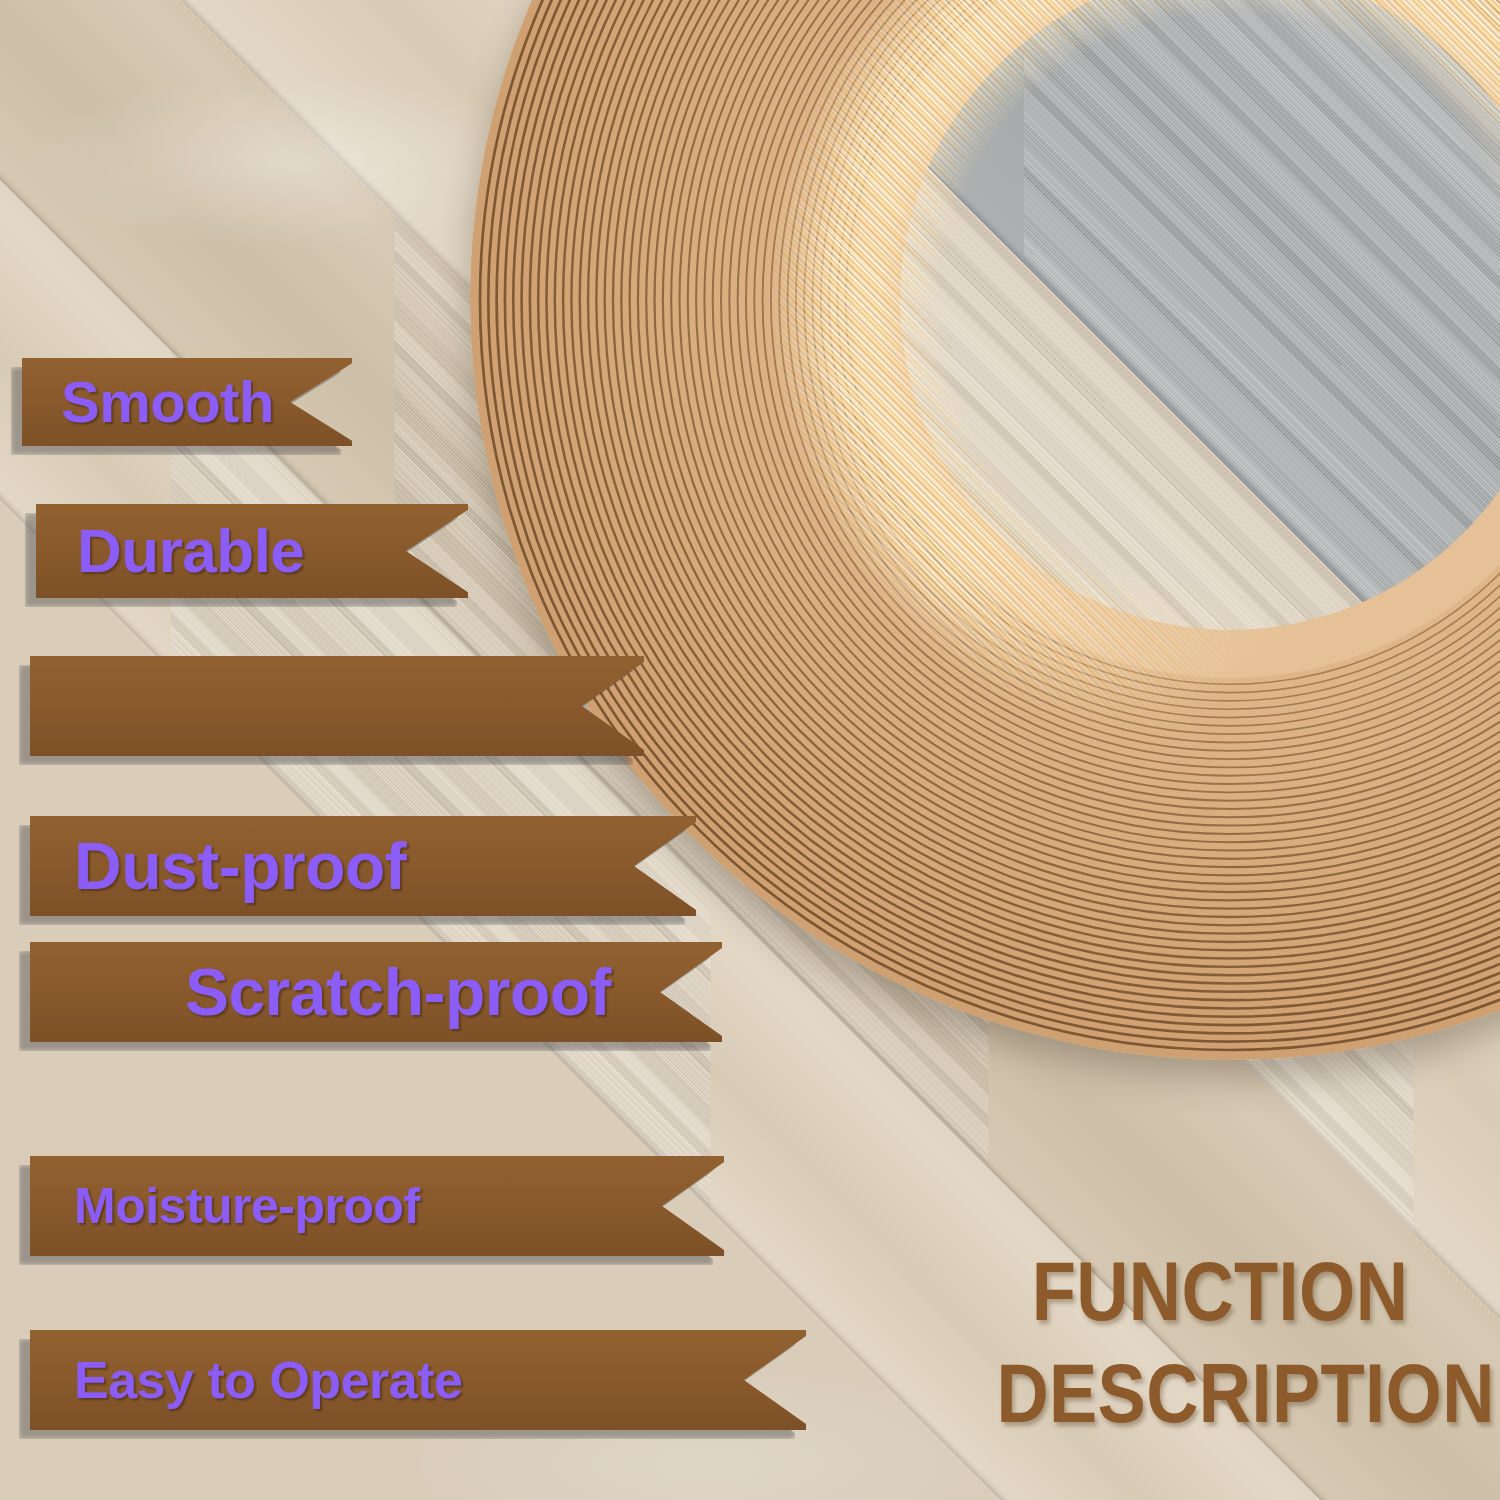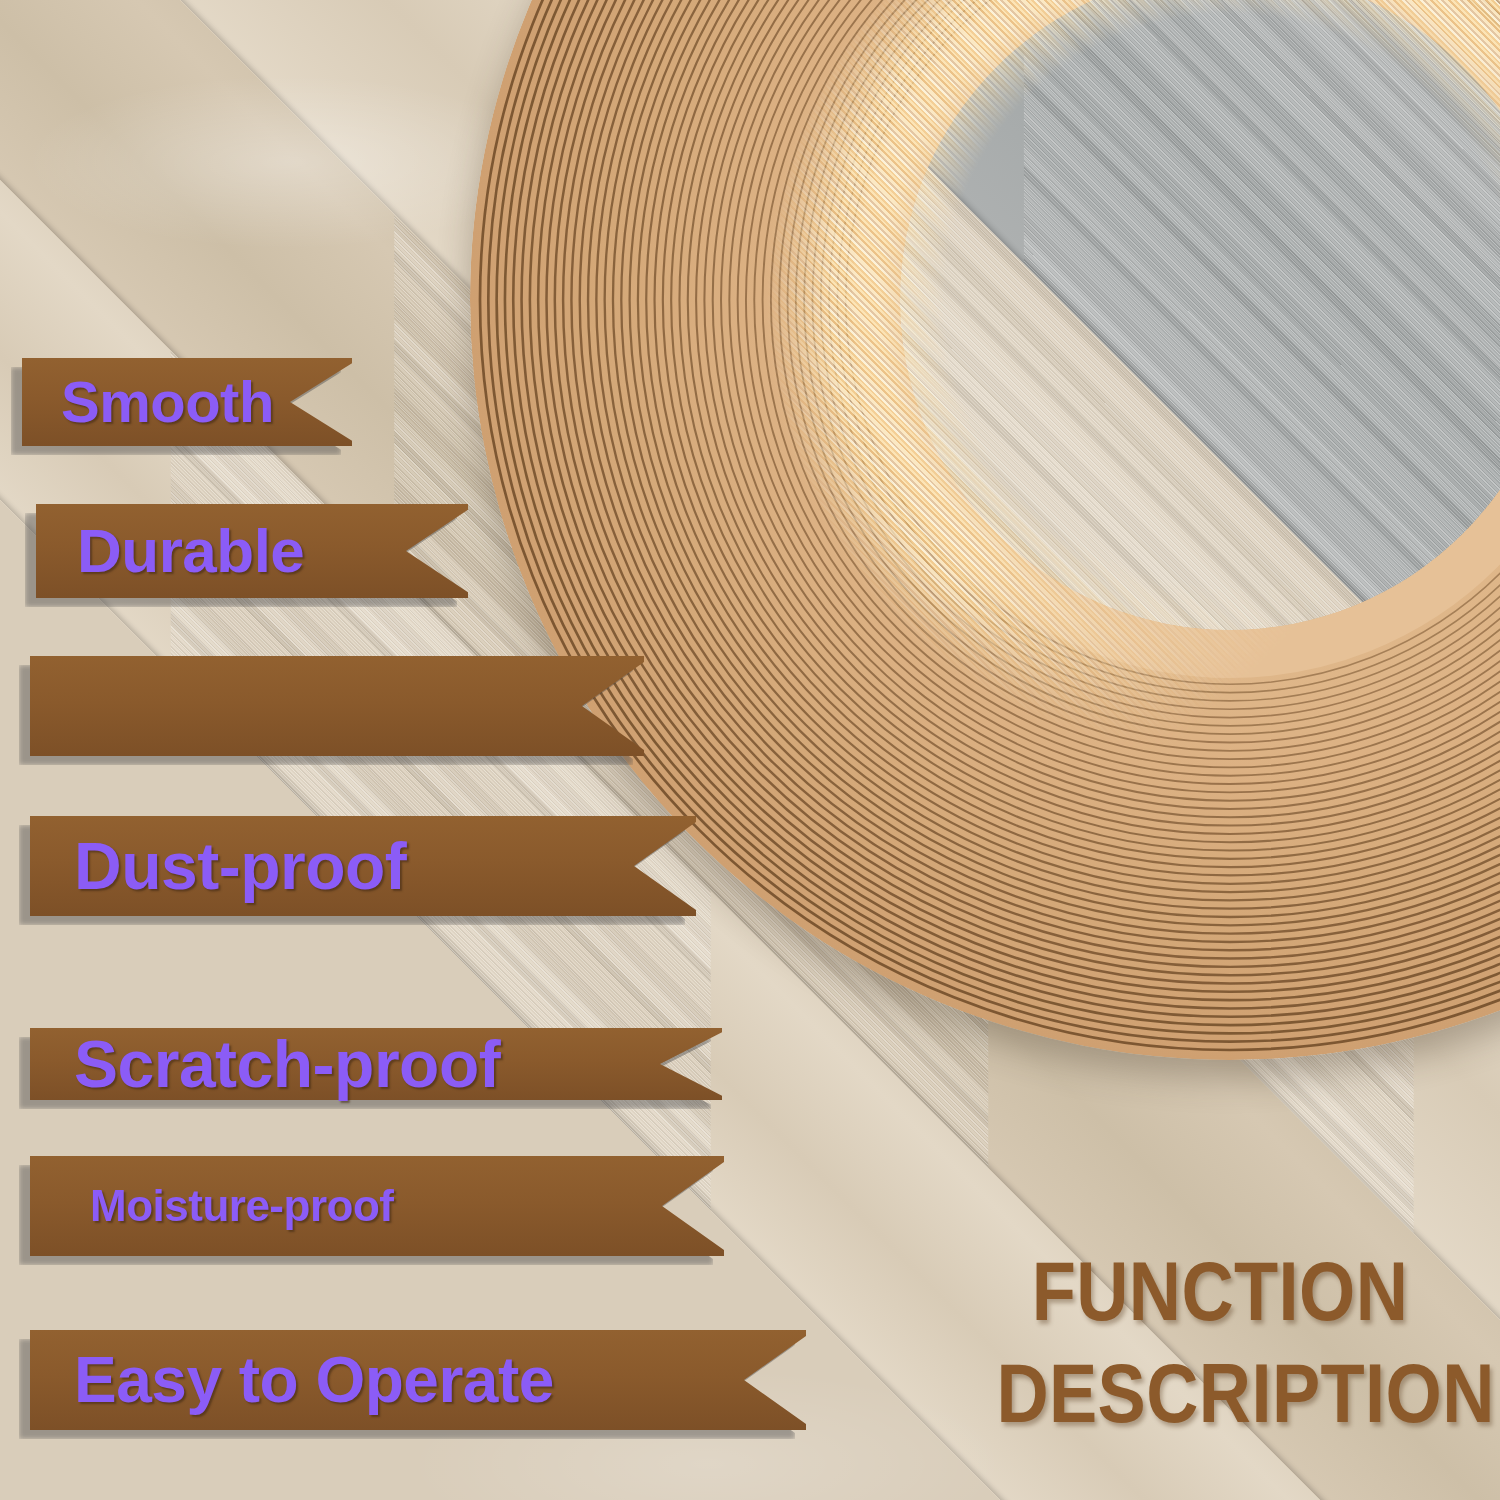--- a/index.html
+++ b/index.html
@@ -210,34 +210,34 @@
       </div>
       <div class="banner" style="left: 30px; top: 656px; width: 614px; height: 100px;">
         <div class="banner-shadow" style="clip-path: polygon(0px 0px, 100% 0px, 100% 6%, 89.9% 50%, 100% 94%, 100% 100%, 0px 100%);"></div>
         <div class="banner-body" style="clip-path: polygon(0px 0px, 100% 0px, 100% 6%, 89.9% 50%, 100% 94%, 100% 100%, 0px 100%);"></div>
       </div>
       <div class="banner" style="left: 30px; top: 816px; width: 666px; height: 100px;">
         <div class="banner-shadow" style="clip-path: polygon(0px 0px, 100% 0px, 100% 6%, 90.69% 50%, 100% 94%, 100% 100%, 0px 100%);"></div>
         <div class="banner-body" style="clip-path: polygon(0px 0px, 100% 0px, 100% 6%, 90.69% 50%, 100% 94%, 100% 100%, 0px 100%);"></div>
         <span class="banner-label" style="font-size: 66px; margin-left: 44px;">Dust-proof</span>
       </div>
-      <div class="banner" style="left: 30px; top: 1028px; width: 692px; height: 72px;">
+      <div class="banner" style="left: 30px; top: 942px; width: 692px; height: 100px; justify-content: center;">
         <div class="banner-shadow" style="clip-path: polygon(0px 0px, 100% 0px, 100% 6%, 91.04% 50%, 100% 94%, 100% 100%, 0px 100%);"></div>
         <div class="banner-body" style="clip-path: polygon(0px 0px, 100% 0px, 100% 6%, 91.04% 50%, 100% 94%, 100% 100%, 0px 100%);"></div>
         <span class="banner-label" style="font-size: 66px; margin-left: 44px;">Scratch-proof</span>
       </div>
       <div class="banner" style="left: 30px; top: 1156px; width: 694px; height: 100px;">
         <div class="banner-shadow" style="clip-path: polygon(0px 0px, 100% 0px, 100% 6%, 91.07% 50%, 100% 94%, 100% 100%, 0px 100%);"></div>
         <div class="banner-body" style="clip-path: polygon(0px 0px, 100% 0px, 100% 6%, 91.07% 50%, 100% 94%, 100% 100%, 0px 100%);"></div>
-        <span class="banner-label" style="font-size: 44px; margin-left: 60px;">Moisture-proof</span>
+        <span class="banner-label" style="font-size: 50px; margin-left: 44px;">Moisture-proof</span>
       </div>
       <div class="banner" style="left: 30px; top: 1330px; width: 776px; height: 100px;">
         <div class="banner-shadow" style="clip-path: polygon(0px 0px, 100% 0px, 100% 6%, 92.01% 50%, 100% 94%, 100% 100%, 0px 100%);"></div>
         <div class="banner-body" style="clip-path: polygon(0px 0px, 100% 0px, 100% 6%, 92.01% 50%, 100% 94%, 100% 100%, 0px 100%);"></div>
-        <span class="banner-label" style="font-size: 64px; margin-left: 44px;">Easy to Operate</span>
+        <span class="banner-label" style="font-size: 52px; margin-left: 44px;">Easy to Operate</span>
       </div>
     </div>
 
   <div id="function-description" style="left: 960px; top: 1240px; width: 520px; font-size: 84px;">
     <span class="fd-line">FUNCTION</span>
     <span class="fd-line">DESCRIPTION</span>
   </div>
 
 </div>
 

